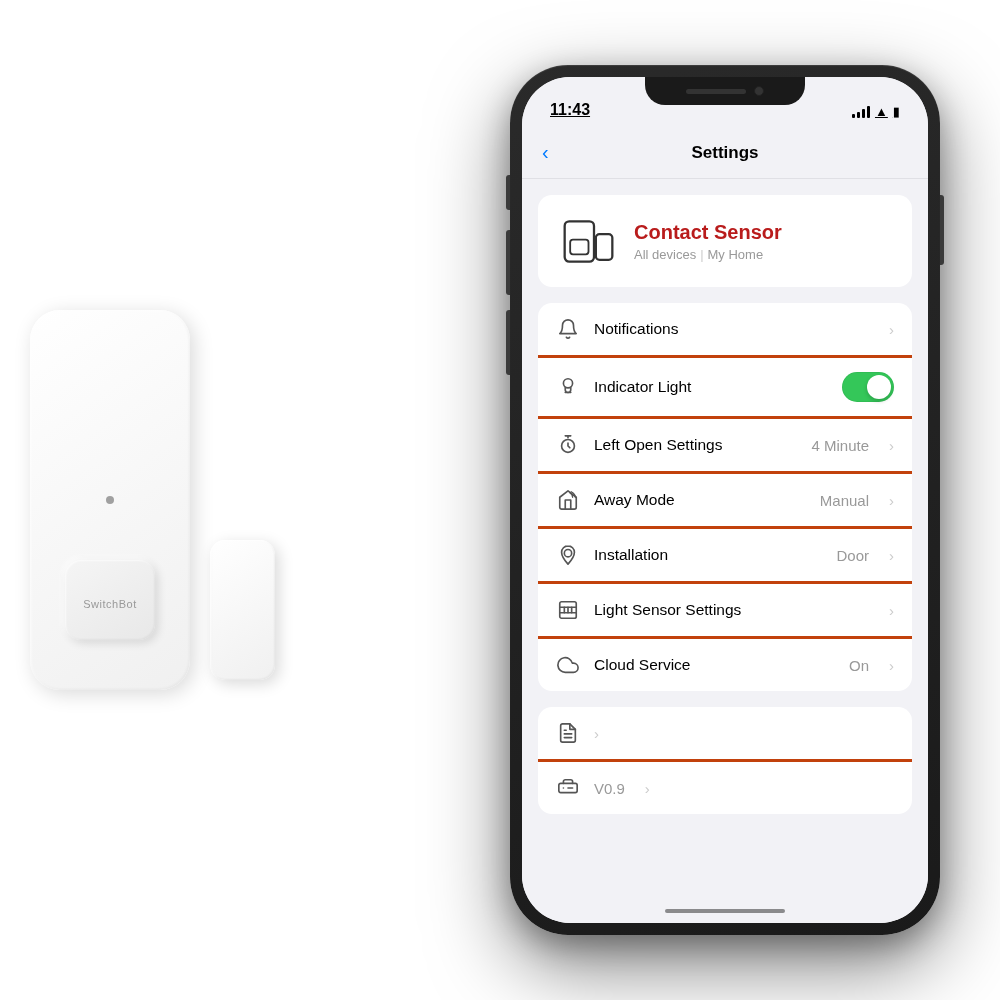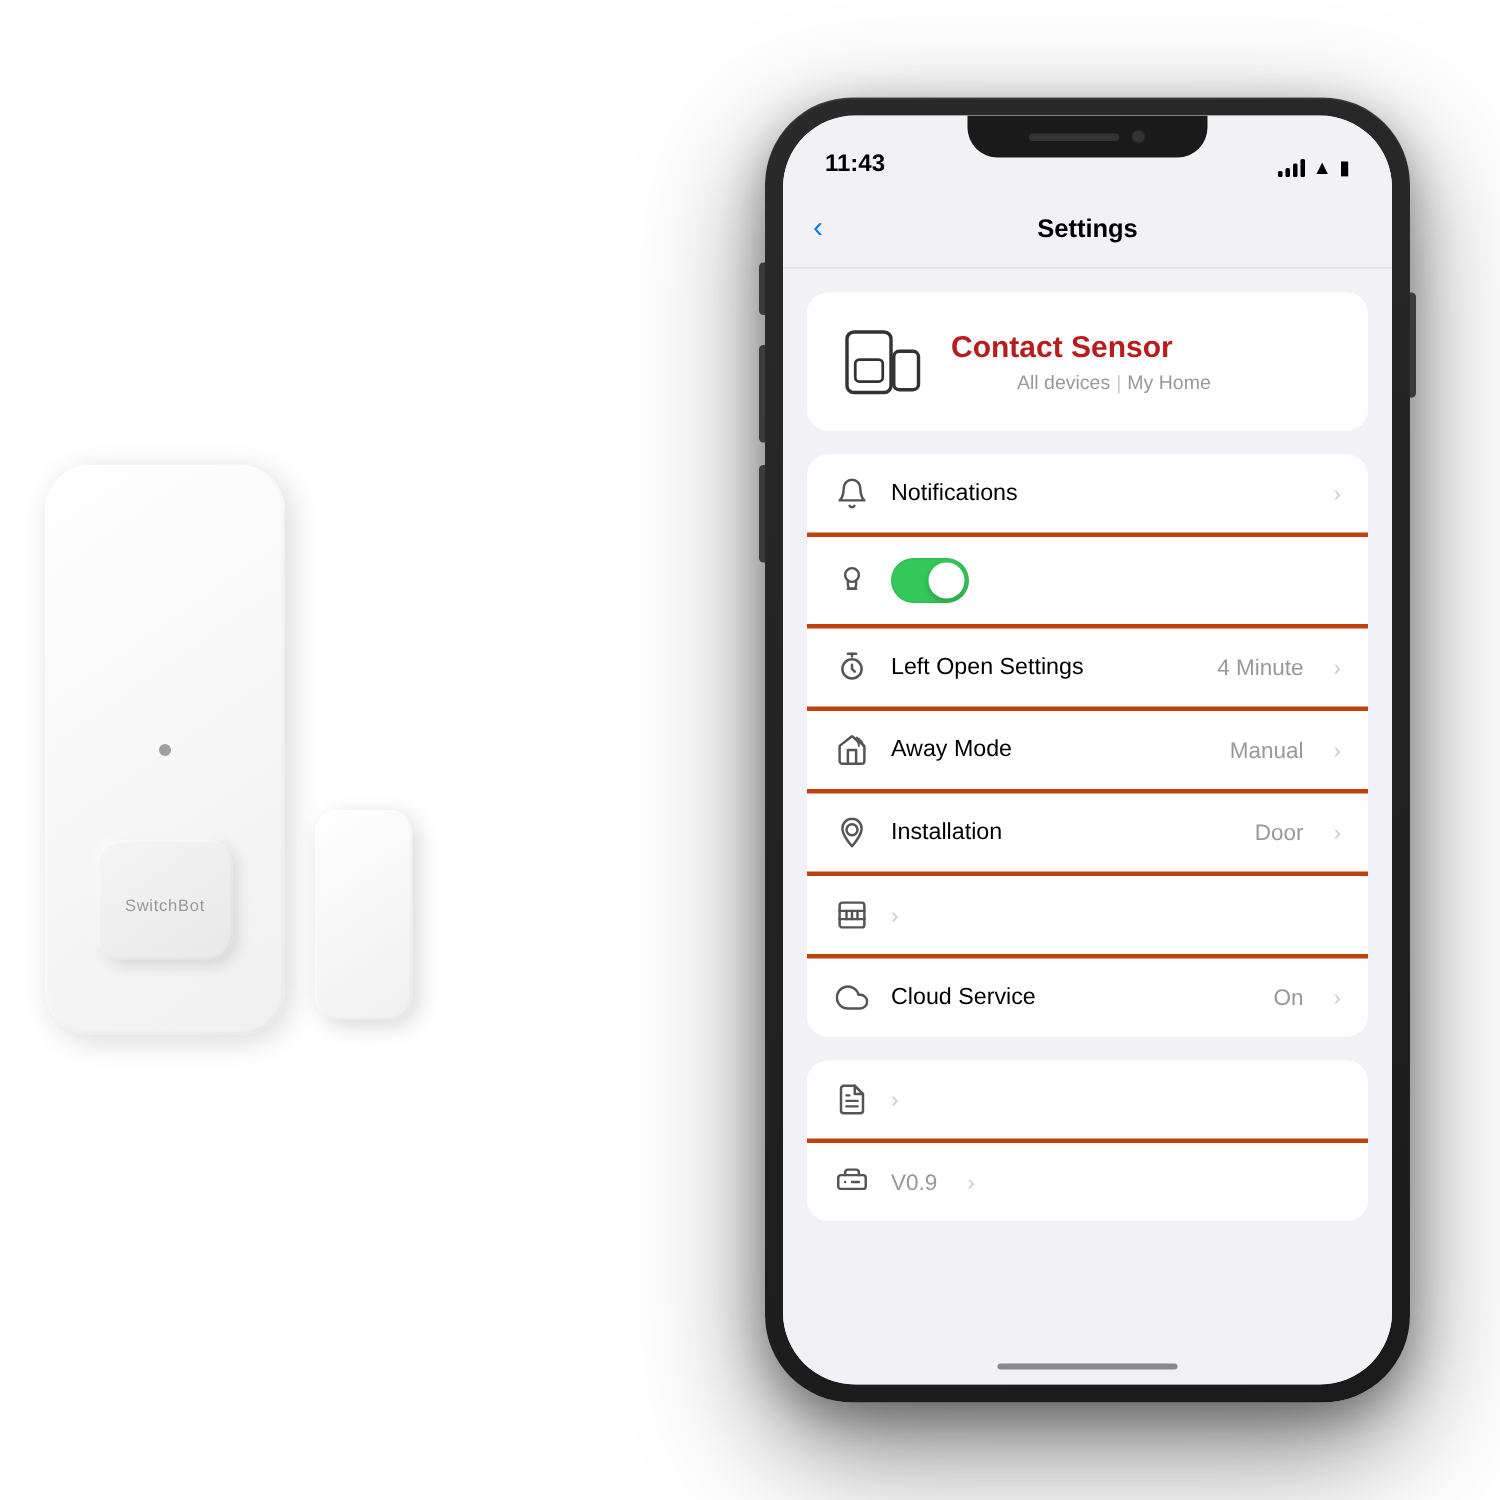--- a/index.html
+++ b/index.html
@@ -167,20 +167,21 @@
       top: 0;
       left: 0;
       right: 0;
       height: 50px;
       display: flex;
       align-items: flex-end;
       justify-content: space-between;
       padding: 0 28px 8px;
       background: #f2f2f6;
       z-index: 5;
+      text-decoration: underline;
     }
 
     .status-time {
       font-size: 16px;
       font-weight: 600;
       color: #000;
     }
 
     .status-icons {
       display: flex;
@@ -276,21 +277,20 @@
       color: #b91c1c;
     }
 
     .device-info .device-path {
       font-size: 13px;
       color: #999;
       margin-top: 3px;
       display: flex;
       align-items: center;
       gap: 4px;
-      margin-left: 44px;
     }
 
     .device-path-sep {
       color: #ccc;
     }
 
     
     .settings-group {
       background: #fff;
       margin: 0 16px 16px;
@@ -506,20 +506,21 @@
             </div>
 
             <div class="settings-row">
               <div class="row-icon">
                 <svg viewBox="0 0 24 24" fill="none" stroke="currentColor" stroke-width="1.8" stroke-linecap="round" stroke-linejoin="round">
                   <circle cx="12" cy="8" r="5"></circle>
                   <path d="M9 13v2a3 3 0 0 0 6 0v-2"></path>
                   <line x1="9" y1="18" x2="15" y2="18"></line>
                 </svg>
               </div>
+              <span class="row-label">Indicator Light</span>
               <div class="toggle">
                 <div class="toggle-knob"></div>
               </div>
             </div>
 
             <div class="settings-row">
               <div class="row-icon">
                 <svg viewBox="0 0 24 24" fill="none" stroke="currentColor" stroke-width="1.8" stroke-linecap="round" stroke-linejoin="round">
                   <circle cx="12" cy="13" r="7"></circle>
                   <path d="M12 10v3l2 2"></path>
@@ -563,20 +564,21 @@
               <div class="row-icon">
                 <svg viewBox="0 0 24 24" fill="none" stroke="currentColor" stroke-width="1.8" stroke-linecap="round" stroke-linejoin="round">
                   <rect x="3" y="3" width="18" height="18" rx="2"></rect>
                   <path d="M3 9h18"></path>
                   <path d="M3 15h18"></path>
                   <path d="M8 9v6"></path>
                   <path d="M12 9v6"></path>
                   <path d="M16 9v6"></path>
                 </svg>
               </div>
+              <span class="row-label">Light Sensor Settings</span>
               <span class="row-chevron">›</span>
             </div>
 
             <div class="settings-row">
               <div class="row-icon">
                 <svg viewBox="0 0 24 24" fill="none" stroke="currentColor" stroke-width="1.8" stroke-linecap="round" stroke-linejoin="round">
                   <path d="M18 10h-1.26A8 8 0 1 0 9 20h9a5 5 0 0 0 0-10z"></path>
                 </svg>
               </div>
               <span class="row-label">Cloud Service</span>

